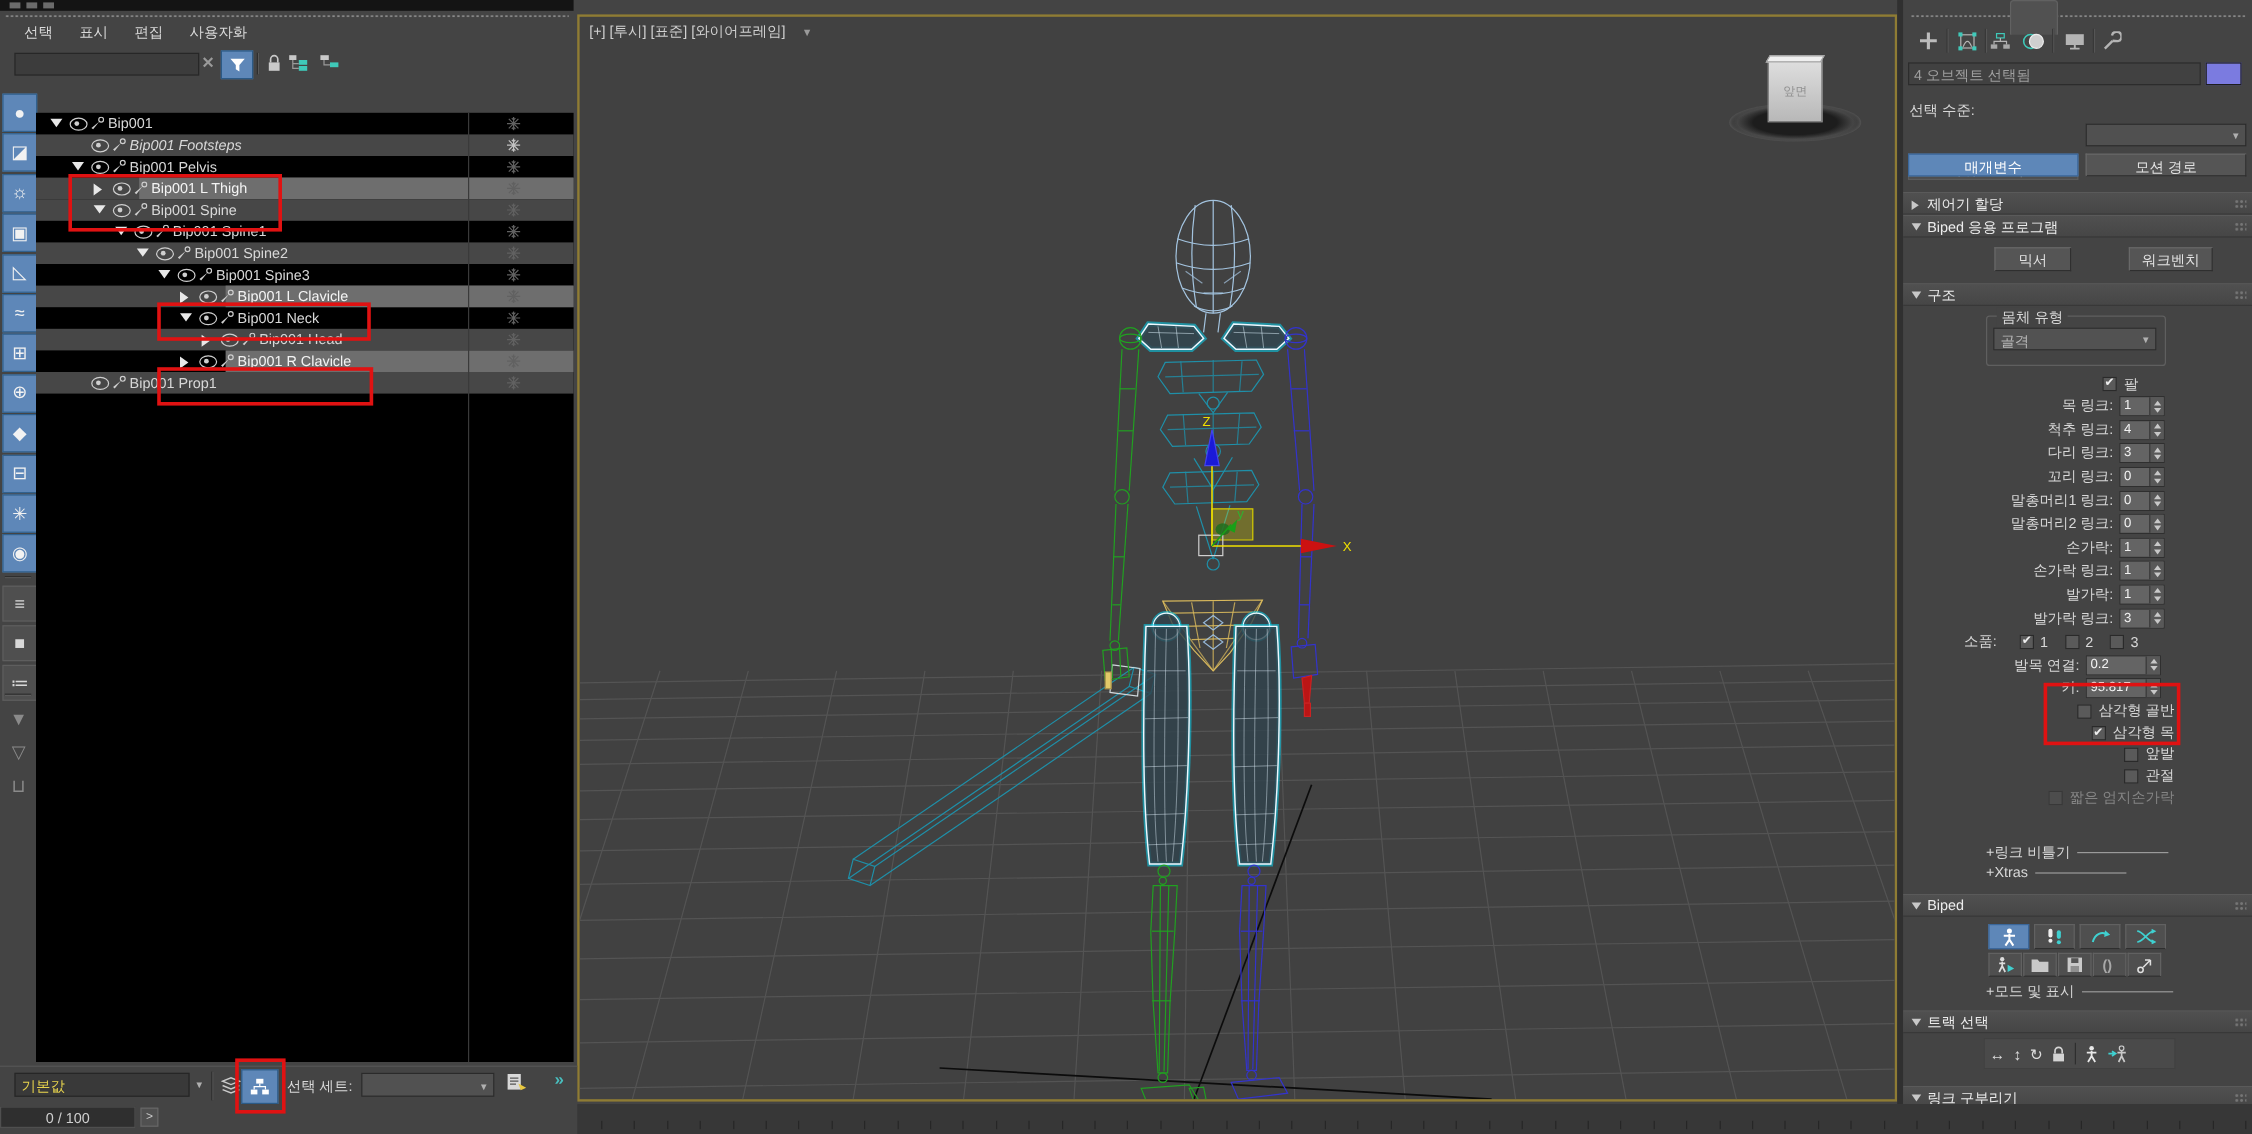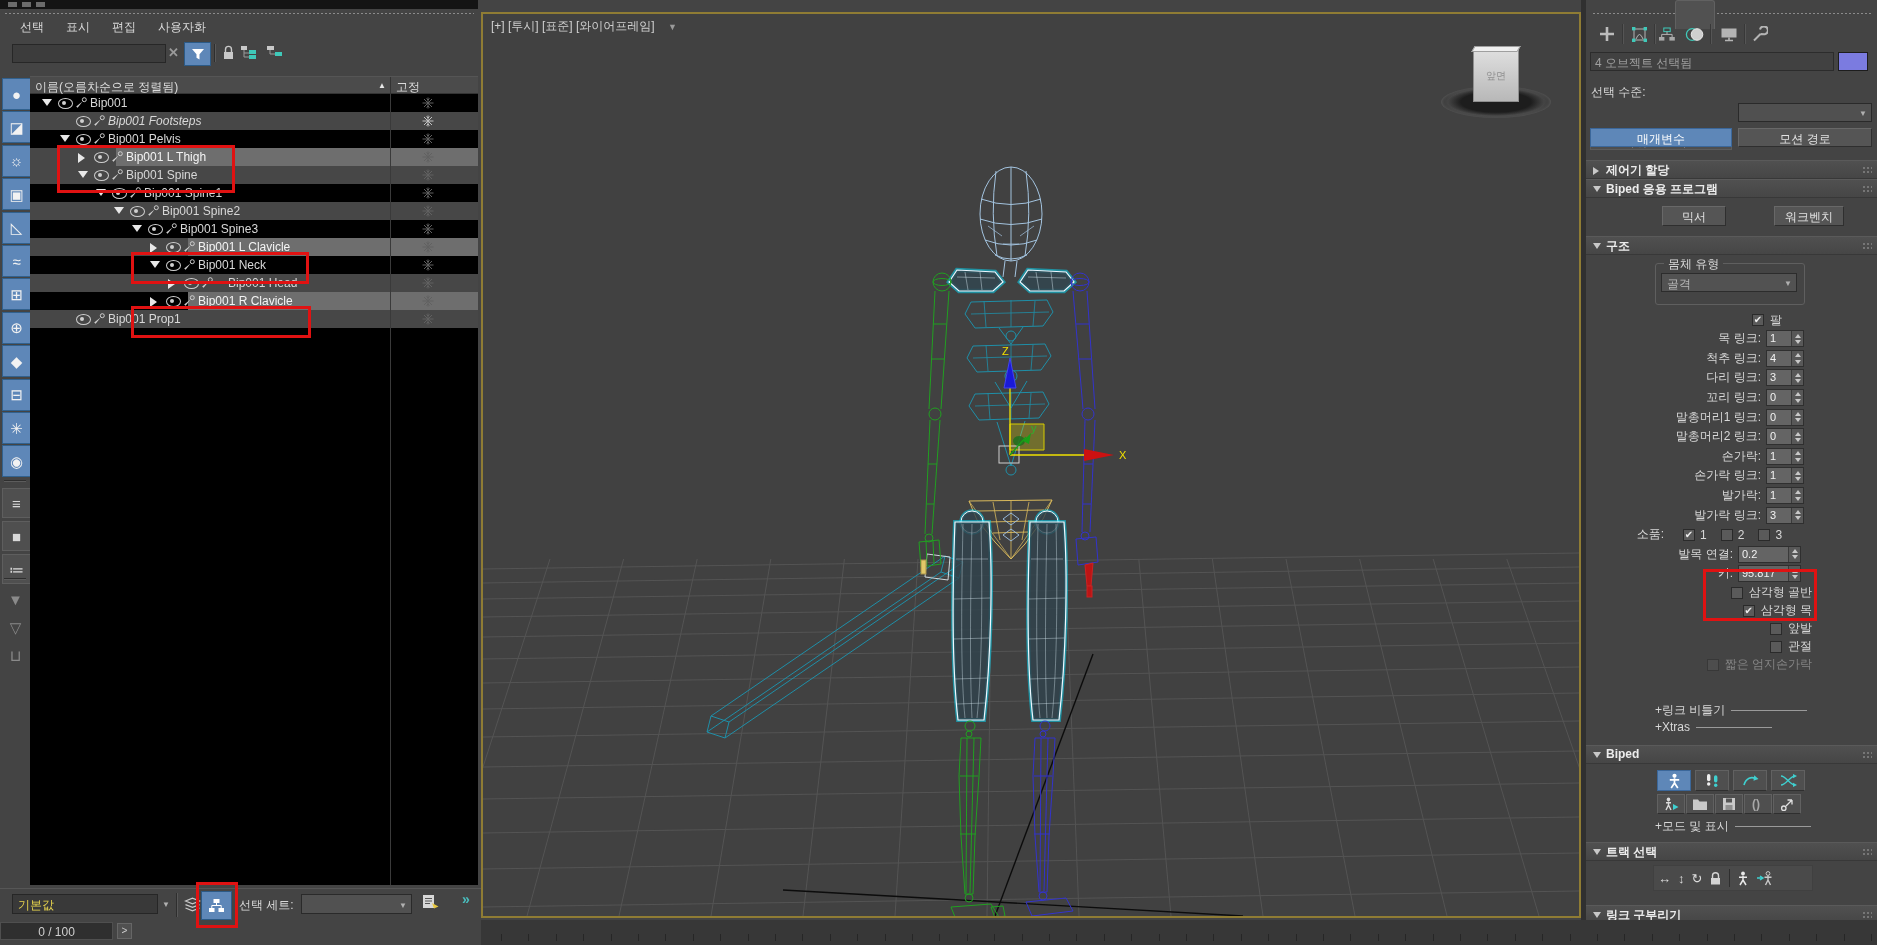--- a/index.html
+++ b/index.html
@@ -104,21 +104,21 @@
           color:#e2e2e2;text-align:center;box-sizing:border-box;padding-top:2px;}
   .mx-btn.disabled{background:#4e4e4e;color:#8f8f8f;border-color:#5c5c5c;}
   .mx-btn.active{background:var(--accent);color:#fff;border-color:#3b679a;}
   #subobj-btn{position:absolute;left:4px;top:103px;width:142px;height:19px;margin-top:28px;}
   #sellvl-combo{position:absolute;left:152px;top:103px;width:134px;height:19px;background:#505050;border:1px solid #2a2a2a;box-sizing:border-box;}
   #sellvl-combo .cmb-arrow{position:absolute;right:4px;top:5px;}
   #param-btn{position:absolute;left:4px;top:128px;width:142px;height:19px;}
   #mpath-btn{position:absolute;left:152px;top:128px;width:134px;height:19px;}
   #rollouts{position:absolute;left:0;top:160px;width:291px;}
   .rollout-h{position:relative;height:18px;background:linear-gradient(#505050,#464646);border-top:1px solid #5a5a5a;
-             border-bottom:1px solid #383838;box-sizing:border-box;font-weight:bold;color:#ececec;padding:1px 0 16px 20px;}
+             border-bottom:1px solid #383838;box-sizing:border-box;font-weight:normal;color:#ececec;padding:1px 0 16px 20px;}
   .rollout-h .rarr{position:absolute;left:7px;top:6px;}
   .rarr.open{width:0;height:0;border-left:4px solid transparent;border-right:4px solid transparent;border-top:6px solid #c8c8c8;}
   .rarr.closed{width:0;height:0;border-top:4px solid transparent;border-bottom:4px solid transparent;border-left:6px solid #c8c8c8;}
   .grip{position:absolute;right:5px;top:5px;width:10px;height:8px;
         background-image:radial-gradient(circle,#767676 1px,transparent 1.3px);background-size:4px 4px;}
   .ro-body{position:relative;}
   .groupbox{position:relative;margin:8px 0 0 69px;width:148px;height:40px;border:1px solid #5f5f5f;border-radius:3px;}
   .groupbox .gb-label{position:absolute;left:8px;top:-8px;background:var(--panel);padding:0 4px;}
   .gb-combo{position:absolute;left:5px;top:9px;width:136px;height:19px;background:#525252;border:1px solid #2c2c2c;
             box-sizing:border-box;color:#b8b8b8;padding:2px 5px;}
@@ -260,26 +260,20 @@
           <span>▼</span>
         </div>
         <div class="strip-btn dim" style="top: 614px; height: 26px;">
           <span>▽</span>
         </div>
         <div class="strip-btn dim" style="top: 642px; height: 26px;">
           <span>⊔</span>
         </div>
       </div>
 
-    <div id="colheader">
-      <span class="nm">이름(오름차순으로 정렬됨)</span>
-      <span class="srt">▲</span>
-      <span class="cdiv"></span>
-      <span class="fz">고정</span>
-    </div>
     <div id="treewrap">
       <div id="tree-rows">
           <div class="tree-row">
             <span class="tri tri-down" style="left: 12px;"></span>
             <span class="eye" style="left: 28px;"></span>
             <span class="bone" style="left: 45px;">
               <svg class="icon-svg" width="12" height="12" viewBox="0 0 12 12">
                 <circle cx="9.3" cy="2.7" r="2" fill="none" stroke="#cfcfcf"></circle>
                 <path d="M7.8,4.2 L2.6,10.8 L1.2,9.6 Z" fill="#cfcfcf"></path>
               </svg>
@@ -468,21 +462,21 @@
           </div>
           <div class="tree-row alt">
             <span class="tri tri-right" style="left: 138px;"></span>
             <span class="eye" style="left: 154px;"></span>
             <span class="bone" style="left: 171px;">
               <svg class="icon-svg" width="12" height="12" viewBox="0 0 12 12">
                 <circle cx="9.3" cy="2.7" r="2" fill="none" stroke="#cfcfcf"></circle>
                 <path d="M7.8,4.2 L2.6,10.8 L1.2,9.6 Z" fill="#cfcfcf"></path>
               </svg>
             </span>
-            <span class="row-label" style="left: 186px; margin-left: 12px;">Bip001 Head</span>
+            <span class="row-label" style="left: 186px;">Bip001 Head</span>
             <span class="snow">
               <svg class="icon-svg" width="12" height="12" viewBox="0 0 12 12">
                 <g stroke-width="1" fill="none">
                   <path d="M6,0.5 V11.5 M0.5,6 H11.5 M2,2 L10,10 M10,2 L2,10"></path>
                   <path d="M4.5,1.5 L6,3 L7.5,1.5 M4.5,10.5 L6,9 L7.5,10.5"></path>
                 </g>
               </svg>
             </span>
           </div>
           <div class="tree-row sel">

